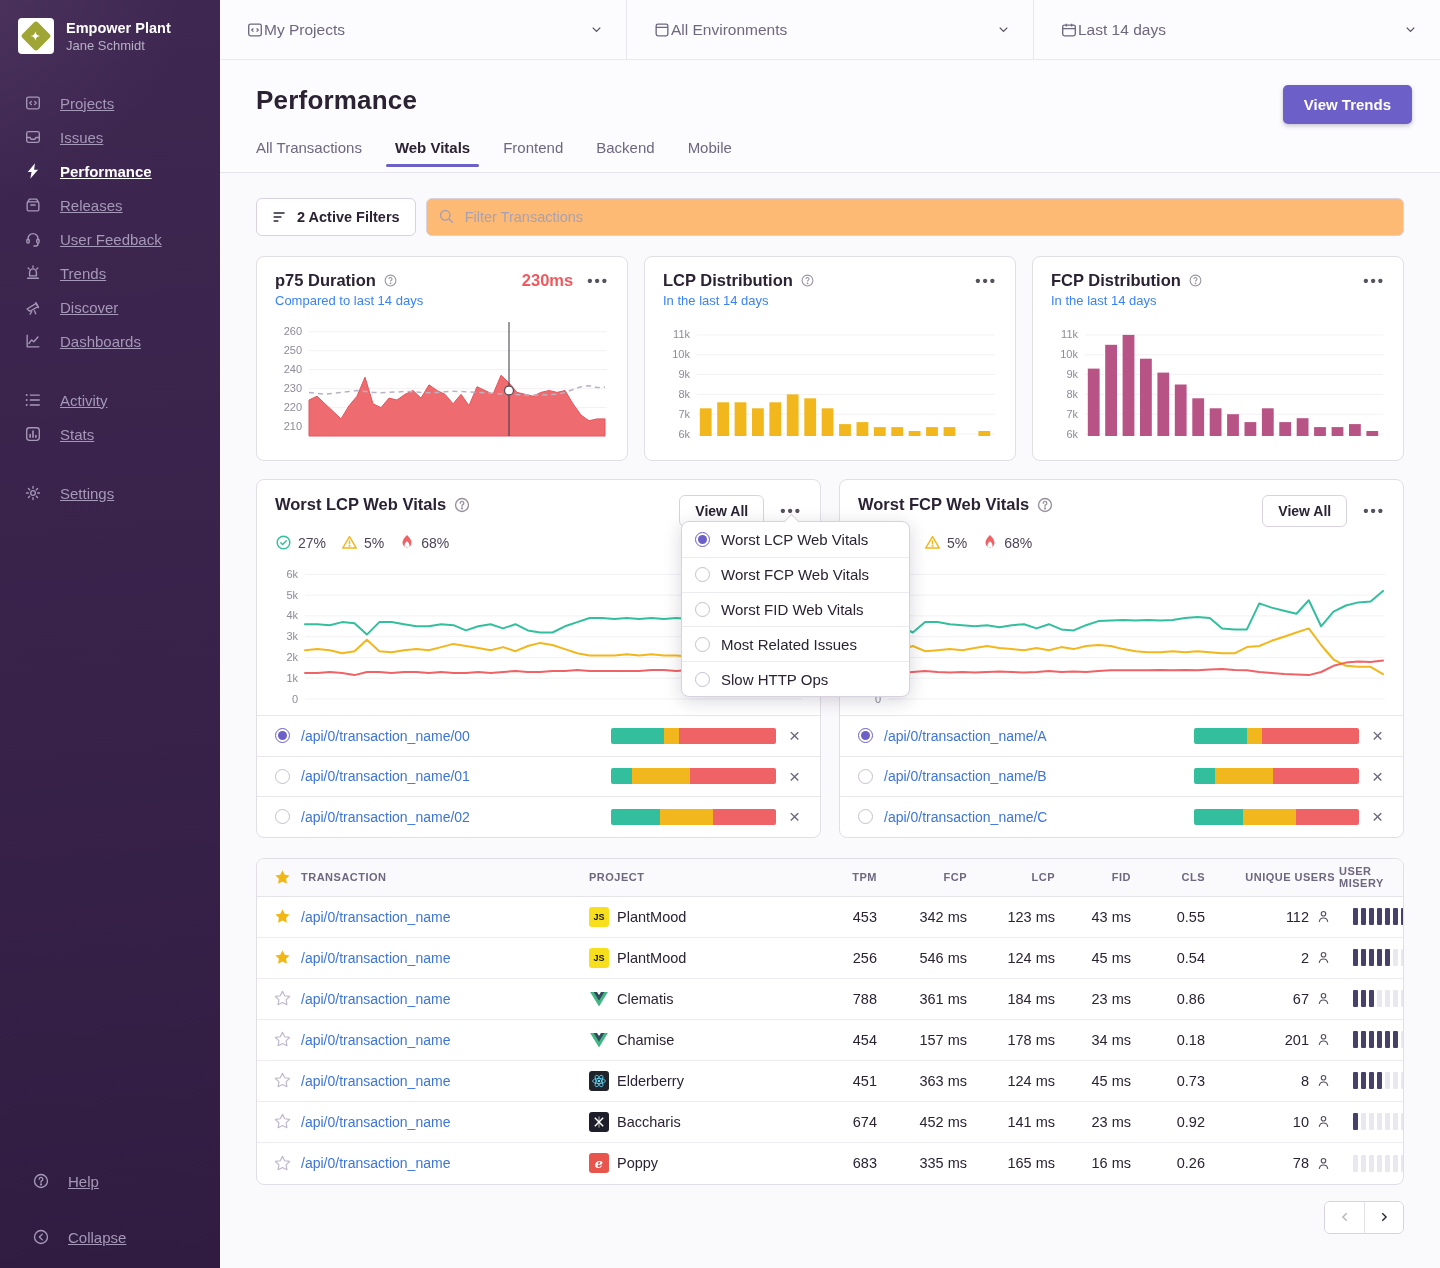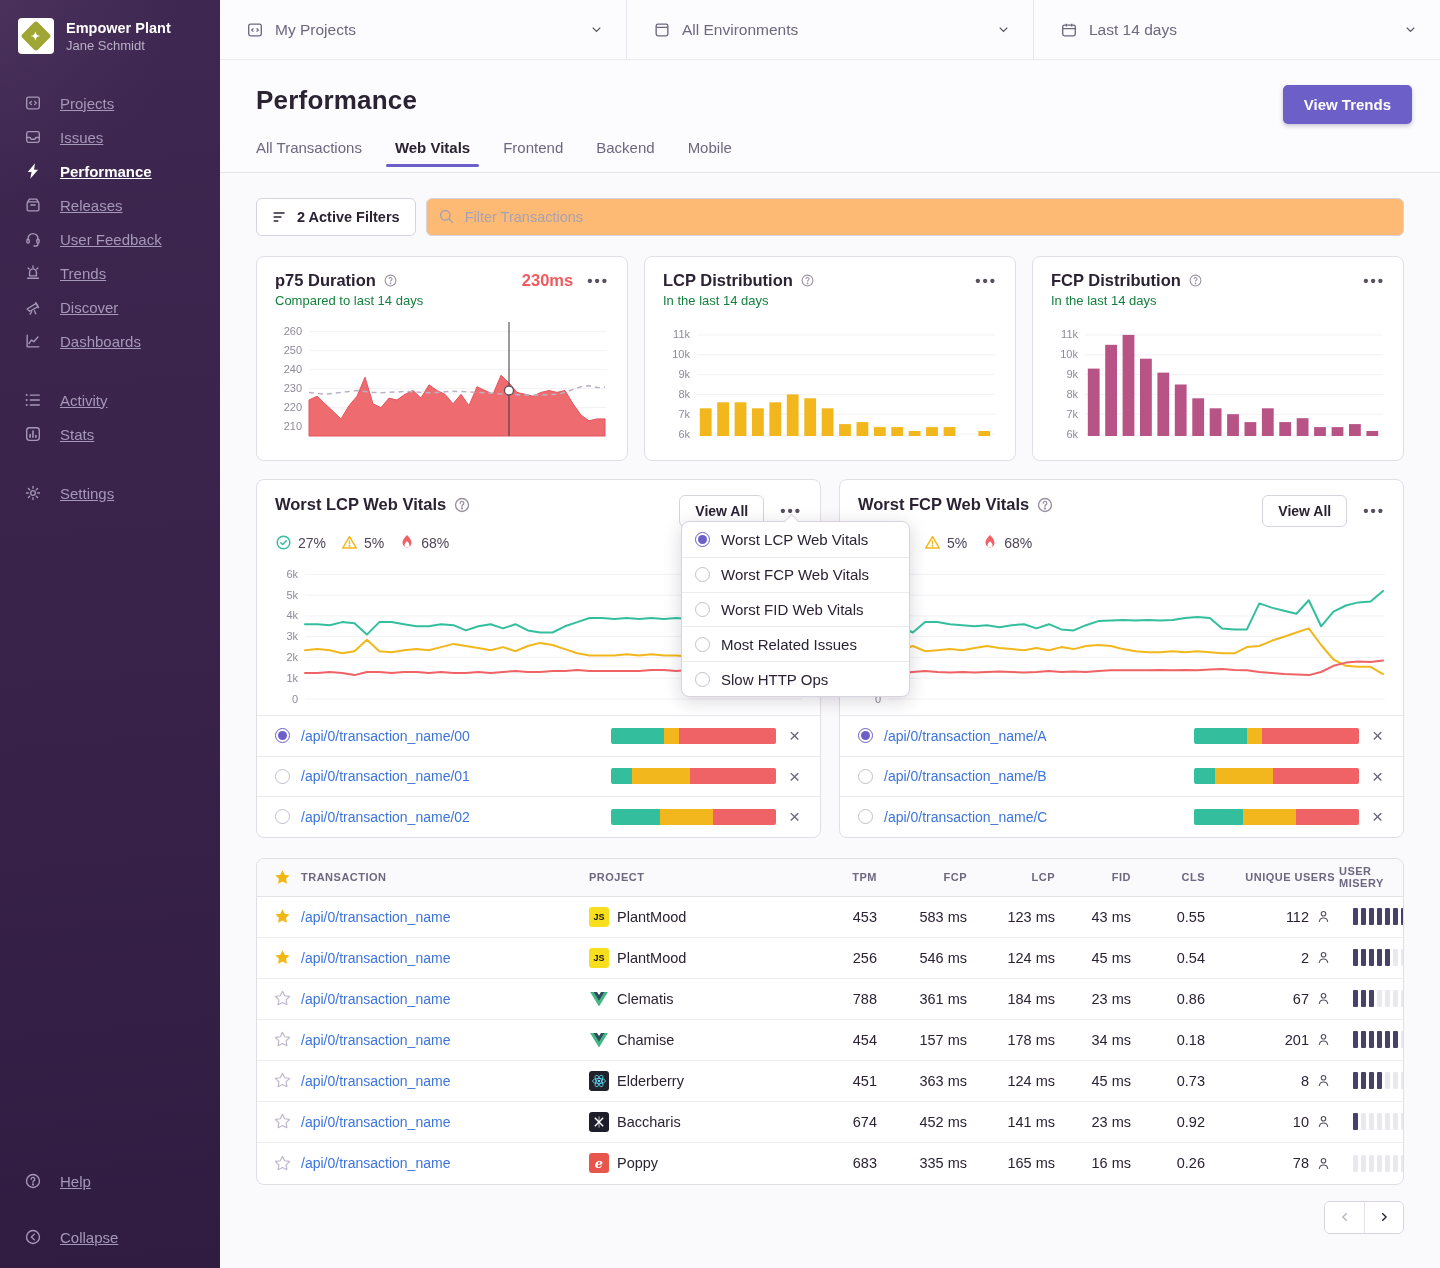--- a/index.html
+++ b/index.html
@@ -15,26 +15,26 @@
   .org-logo { width:36px; height:36px; background:#fff; border-radius:4px; display:flex; align-items:center; justify-content:center; flex:none; }
   .org-logo .diamond { width:22px; height:22px; background:#9FA635; border-radius:3px; transform:rotate(45deg); display:flex; align-items:center; justify-content:center; }
   .org-logo .spark { color:#fff; font-size:11px; transform:rotate(-45deg); font-weight:bold; }
   .org-name { color:#fff; font-weight:bold; font-size:14.5px; line-height:1.25; }
   .org-user { color:#B9AFC6; font-size:13px; }
   .nav { margin-top:22px; }
   .nav-gap { height:25px; }
   .nav-item { display:flex; align-items:center; gap:17px; padding:7px 14px 7px 23px; font-size:15px; cursor:pointer; color:#A698B8;text-decoration:underline; }
   .nav-item.active { color:#fff; font-weight:bold; }
   .nav-item .nicon { width:20px; height:20px; flex:none; display:flex; align-items:center; justify-content:center; }
-  .sidebar-footer { position:absolute; left:0; right:0; bottom:14px; }
+  .sidebar-footer { position:absolute; left:8px; right:0; bottom:14px; }
   .sidebar-footer .group-gap { height:22px; }
 
   
   .topbar { position:absolute; left:220px; top:0; width:1220px; height:60px; display:flex; background:#FCFBFD; border-bottom:1px solid #ECE8F0; z-index:2;}
-  .tb-sel { flex:1; display:flex; align-items:center; gap:11px; padding:0 22px 0 26px; color:#6E6780; font-size:15.5px; cursor:pointer; }
+  .tb-sel { flex:1; display:flex; align-items:center; padding:0 22px 0 26px; color:#6E6780; font-size:15.5px; cursor:pointer; }
   .tb-sel + .tb-sel { border-left:1px solid #E9E5EE; }
   .tb-sel .lbl { flex:1; }
   .tb-sel .chev { color:#57505E; }
 
   
   .page-head { position:absolute; left:220px; top:61px; width:1220px; height:112px; background:#FCFBFD; border-bottom:1px solid #E7E3EB; z-index:1; }
   .ph-row { display:flex; align-items:flex-start; justify-content:space-between; padding:24px 28px 0 36px; }
   .page-title { font-size:26px; font-weight:bold; color:#2B2233; letter-spacing:.2px; }
   .btn-trends { background:#6C5FC7; color:#fff; font-weight:bold; font-size:15px; border:none; border-radius:5px; padding:11px 21px; cursor:pointer; box-shadow:0 2px 4px rgba(45,30,80,.25); font-family:inherit; }
   .tabs { display:flex; gap:33px; padding:0 36px; margin-top:15px; }
@@ -54,21 +54,21 @@
   
   .cards3 { display:grid; grid-template-columns:1fr 1fr 1fr; gap:16px; margin-top:20px; }
   .card { background:#fff; border:1px solid #E2DEE6; border-radius:8px; }
   .mini-card { padding:14px 18px 10px; height:205px; }
   .mc-head { display:flex; align-items:center; }
   .mc-title { font-size:16.5px; font-weight:bold; color:#2B2233; display:flex; align-items:center; gap:7px; }
   .help-ic { color:#98909F; cursor:pointer; display:inline-flex; }
   .mc-right { margin-left:auto; display:flex; align-items:center; gap:14px; }
   .mc-value { color:#F05A5F; font-size:16.5px; font-weight:bold; }
   .dots { color:#57505E; font-weight:bold; font-size:15px; letter-spacing:2px; cursor:pointer; line-height:10px; }
-  .mc-sub { font-size:13px; color:#15803d; margin-top:3px; }
+  .mc-sub { font-size:13px; color:#3b82f6; margin-top:3px; }
   .mini-chart { margin-top:10px; }
 
   .cards2 { display:grid; grid-template-columns:1fr 1fr; gap:18px; margin-top:18px; position:relative; }
   .vital-card { padding:0; }
   .vc-head { display:flex; align-items:flex-start; padding:15px 18px 0; }
   .vc-title { font-size:16.5px; font-weight:bold; display:flex; align-items:center; gap:7px; }
   .vc-actions { margin-left:auto; display:flex; align-items:center; gap:16px; }
   .btn-viewall { background:#fff; border:1px solid #D8D2DE; border-radius:6px; font-weight:bold; font-size:14px; color:#2B2233; padding:7px 15px; cursor:pointer; font-family:inherit; }
   .badges { display:flex; gap:15px; padding:7px 18px 0; }
   .badge { display:flex; align-items:center; gap:6px; font-size:14px; color:#4D4458; }
@@ -709,21 +709,21 @@
             <svg width="17" height="17" viewBox="0 0 20 20" fill="#F2B712">
               <path d="M10 1.6l2.6 5.2 5.7.8-4.1 4 1 5.7-5.2-2.7-5.2 2.7 1-5.7-4.1-4 5.7-.8z"></path>
             </svg>
           </div>
     <div class="t-cell"><a class="tx-link">/api/0/transaction_name</a></div>
     <div class="t-cell proj">
             <span class="chip js">JS</span>
             <span>PlantMood</span>
           </div>
     <div class="t-cell num">453</div>
-    <div class="t-cell num">583 ms</div>
+    <div class="t-cell num">342 ms</div>
     <div class="t-cell num">123 ms</div>
     <div class="t-cell num">43 ms</div>
     <div class="t-cell num">0.55</div>
     <div class="t-cell users-cell">
             <span>112</span>
             <span class="uicon">
               <svg width="15" height="15" viewBox="0 0 20 20" fill="none" stroke="currentColor" stroke-width="1.5">
                 <circle cx="10" cy="6.4" r="3"></circle>
                 <path d="M4.3 17.2c.5-3.6 2.6-5.2 5.7-5.2s5.2 1.6 5.7 5.2"></path>
               </svg>

